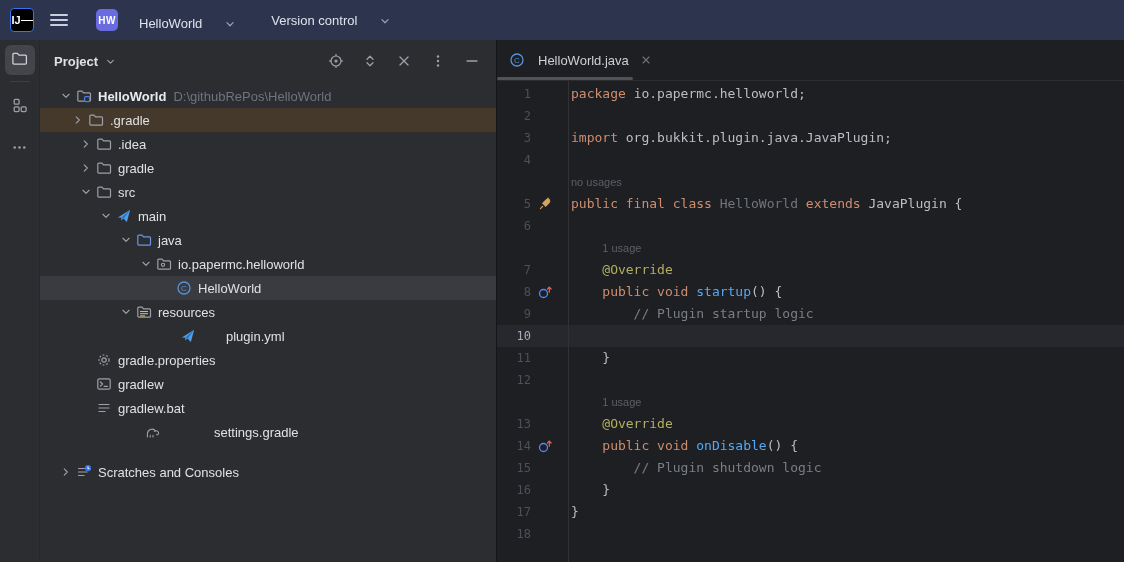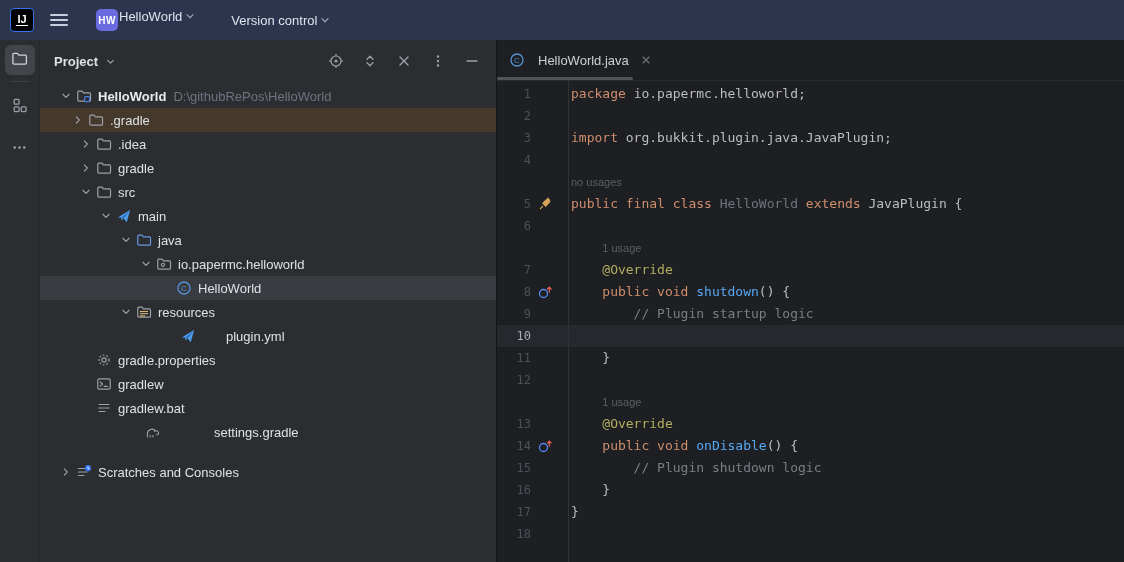--- a/index.html
+++ b/index.html
@@ -17,25 +17,25 @@
     --lnum:#4b5059; --lnum-active:#a8adb5; --inlay:#5c5f66;
   }
   *{box-sizing:border-box; margin:0; padding:0;}
   html,body{width:1124px;height:562px;overflow:hidden;background:var(--editor-bg);}
   body{font-family:"Liberation Sans",sans-serif;-webkit-font-smoothing:antialiased;}
   #app{width:1124px;height:562px;display:flex;flex-direction:column;}
 
   
   #topbar{height:40px;flex:0 0 40px;background:var(--topbar-bg);display:flex;align-items:center;padding:0 10px;}
   .ij-logo{width:24px;height:24px;background:#000;border:1.5px solid #3574f0;border-radius:4px;
-    color:#fff;font:bold 11px "Liberation Sans",sans-serif;display:flex;align-items:center;justify-content:center;flex-direction:column;line-height:10px;}
+    color:#fff;font:bold 11px "Liberation Sans",sans-serif;display:flex;align-items:center;justify-content:center;flex-direction:row;line-height:10px;}
   .ij-logo .ul{width:12px;height:1.5px;background:#fff;margin-top:1px;}
   .hamburger{margin-left:16px;width:18px;display:flex;flex-direction:column;gap:3px;cursor:pointer;padding:4px 0;}
   .hamburger span{height:2px;background:#c9cede;border-radius:1px;display:block;}
-  .tb-widget{display:flex;align-items:flex-start;gap:1px;margin-left:22px;padding:4px 6px;border-radius:6px;cursor:pointer;}
+  .tb-widget{display:flex;align-items:flex-end;gap:21px;margin-left:22px;padding:4px 6px;border-radius:6px;cursor:pointer;}
   .proj-badge{width:22px;height:22px;border-radius:5px;background:var(--badge);color:#fff;
     font:bold 10px "Liberation Sans",sans-serif;display:flex;align-items:center;justify-content:center;letter-spacing:.3px;}
   .tb-label{color:#dfe3ec;font-size:13px;}
   .chev svg{display:block;}
 
   
   #content{flex:1;display:flex;min-height:0;}
 
   
   #stripe{width:40px;flex:0 0 40px;background:var(--panel-bg);border-right:1px solid #26282b;
@@ -442,21 +442,21 @@
               </svg></span><span class="ctext"><span class="seg-kw">public final class </span><span class="seg-unused">HelloWorld</span><span class="seg-pl"> </span><span class="seg-kw">extends </span><span class="seg-pl">JavaPlugin {</span></span></div>
           <div class="code-row"><span class="lnum">6</span><span class="gicon"></span><span class="ctext"></span></div>
           <div class="code-row"><span class="lnum"></span><span class="gicon"></span><span class="ctext" style="padding-left: 31.32px;"><span class="inlay-text">1 usage</span></span></div>
           <div class="code-row"><span class="lnum">7</span><span class="gicon"></span><span class="ctext"><span class="seg-ann">    @Override</span></span></div>
           <div class="code-row"><span class="lnum">8</span><span class="gicon"><svg width="16" height="16" viewBox="0 0 16 16">
                 <circle cx="6.5" cy="9.5" r="4" fill="none" stroke="#548af7" stroke-width="1.3"></circle>
                 <g stroke="#e9645a" stroke-width="1.2" fill="none" stroke-linecap="round" stroke-linejoin="round">
                   <path d="M12.3 8.2 V3.4"></path>
                   <polyline points="10.5,5 12.3,3.2 14.1,5"></polyline>
                 </g>
-              </svg></span><span class="ctext"><span class="seg-kw">    public void </span><span class="seg-fn">shutdown</span><span class="seg-pl">() {</span></span></div>
+              </svg></span><span class="ctext"><span class="seg-kw">    public void </span><span class="seg-fn">startup</span><span class="seg-pl">() {</span></span></div>
           <div class="code-row"><span class="lnum">9</span><span class="gicon"></span><span class="ctext"><span class="seg-cm">        // Plugin startup logic</span></span></div>
           <div class="code-row caret"><span class="lnum">10</span><span class="gicon"></span><span class="ctext"></span></div>
           <div class="code-row"><span class="lnum">11</span><span class="gicon"></span><span class="ctext"><span class="seg-pl">    }</span></span></div>
           <div class="code-row"><span class="lnum">12</span><span class="gicon"></span><span class="ctext"></span></div>
           <div class="code-row"><span class="lnum"></span><span class="gicon"></span><span class="ctext" style="padding-left: 31.32px;"><span class="inlay-text">1 usage</span></span></div>
           <div class="code-row"><span class="lnum">13</span><span class="gicon"></span><span class="ctext"><span class="seg-ann">    @Override</span></span></div>
           <div class="code-row"><span class="lnum">14</span><span class="gicon"><svg width="16" height="16" viewBox="0 0 16 16">
                 <circle cx="6.5" cy="9.5" r="4" fill="none" stroke="#548af7" stroke-width="1.3"></circle>
                 <g stroke="#e9645a" stroke-width="1.2" fill="none" stroke-linecap="round" stroke-linejoin="round">
                   <path d="M12.3 8.2 V3.4"></path>

